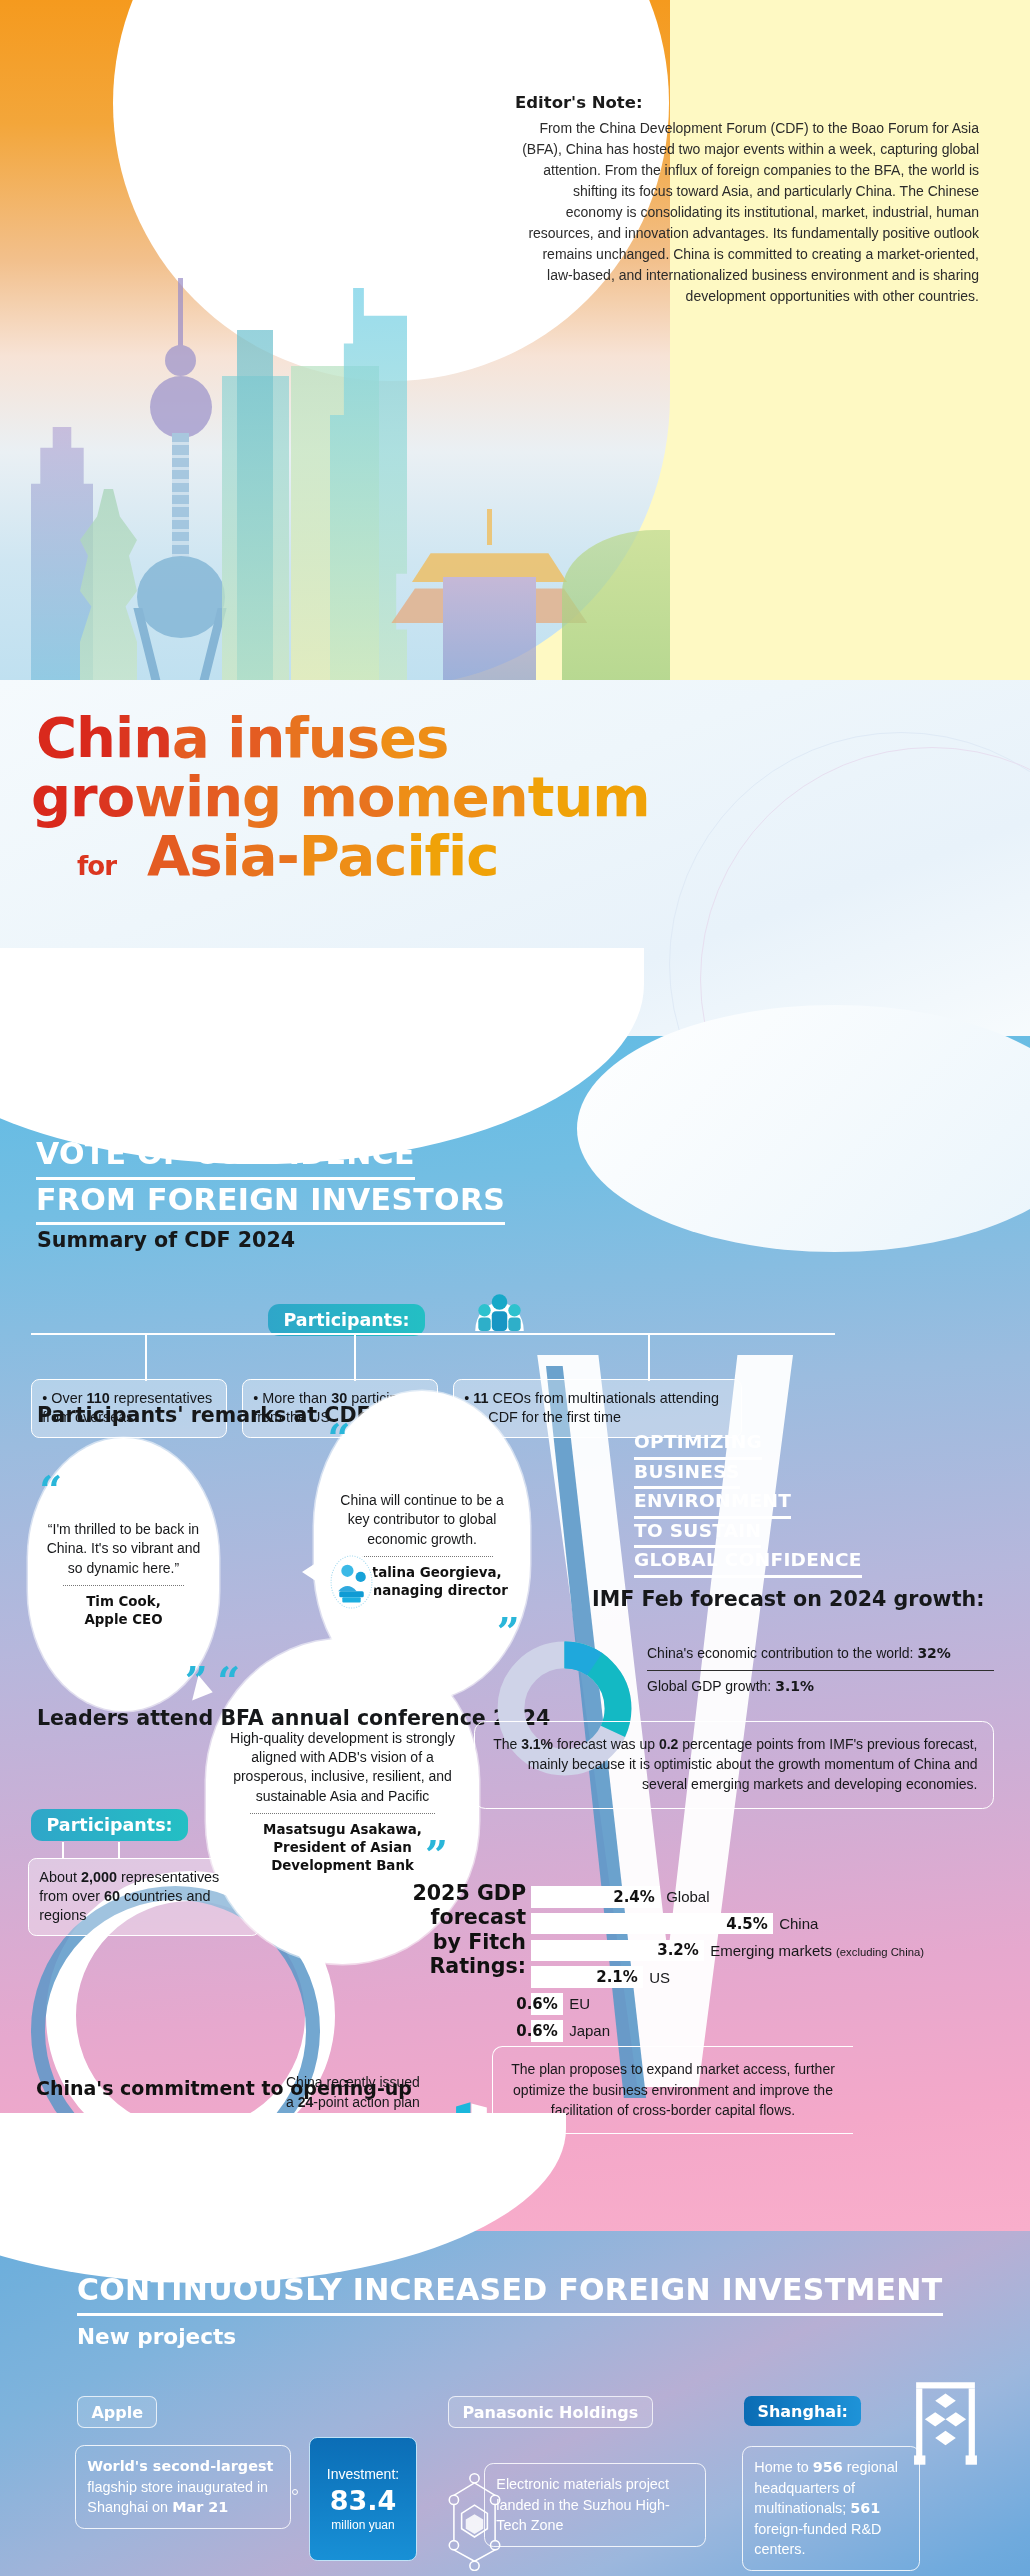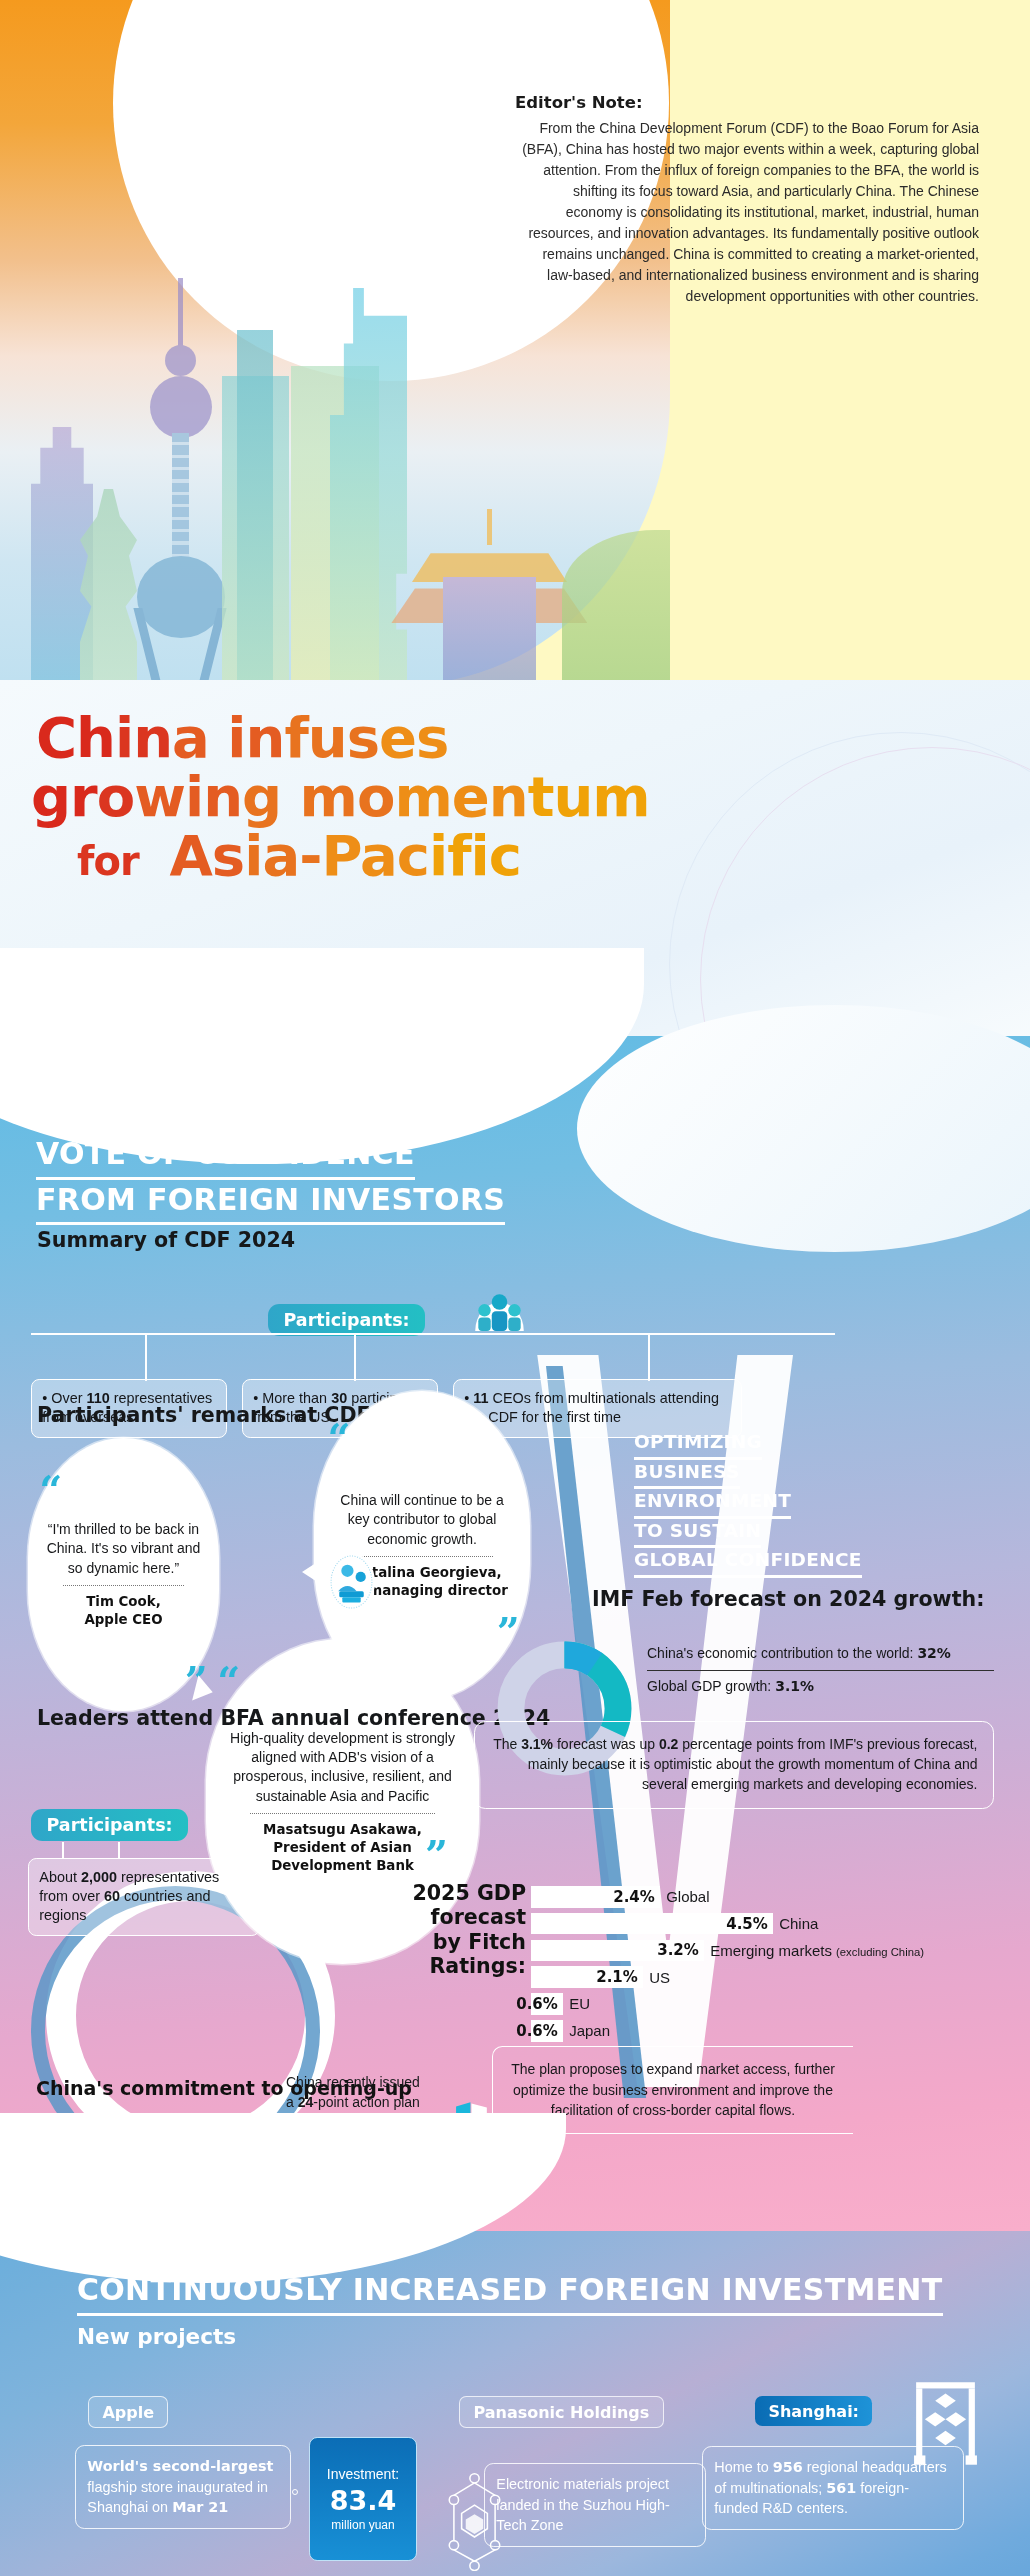--- a/index.html
+++ b/index.html
@@ -162,21 +162,21 @@
   
   #sec2 { position:absolute; left:0; top:2231px; width:1030px; height:706px;
     background:linear-gradient(155deg,#6AAEDC 0%,#7FB3DC 16%,#9FB4DA 30%,#B7AFD4 40%,#9CB7DD 52%,#6FAADD 66%,#4E9BD6 84%,#4494D3 100%); }
   #sec2 .whitecurve { position:absolute; left:-155px; top:-118px; width:721px; height:170px;
     background:#fff; border-bottom-left-radius:55% 100%; border-bottom-right-radius:55% 100%; }
   #h-cifi { position:absolute; left:77px; top:39px; }
   #h-new { position:absolute; left:77px; top:93px;
     font-family:"DejaVu Sans",sans-serif; font-weight:bold; font-size:21.6px; color:#fff; }
 
   .tagpill { position:absolute; font-family:"DejaVu Sans",sans-serif; font-weight:bold;
-    font-size:16px; color:#fff; border-radius:7.2px; padding:5.7px 13.4px;margin-left:11px; }
+    font-size:16px; color:#fff; border-radius:7.2px; padding:5.7px 13.4px; }
   .tag-ghost { border:1px solid rgba(255,255,255,.75); background:rgba(255,255,255,.12); }
   .tag-solid { background:linear-gradient(90deg,#0A6CB4,#1E93D8); }
 
   .wbox { position:absolute; border:1px solid rgba(255,255,255,.85); border-radius:9.3px;
     padding:10.3px 11.3px; color:#fff; font-size:14.4px; line-height:1.42; }
   .wbox b { font-family:"DejaVu Sans",sans-serif; font-weight:bold; }
   .invbox { position:absolute; border-radius:8.2px; color:#fff; text-align:center;
     background:linear-gradient(180deg,#0B6DB6,#1890D6); border:1.5px solid #bfe2f7;
     display:flex; flex-direction:column; align-items:center; justify-content:center; }
   .invbox .t { font-size:14px; } .invbox .n { font-family:"DejaVu Sans",sans-serif;
@@ -226,21 +226,21 @@
 
     <div class="t-line" id="tl1">
       <span class="c-red">C</span><span class="c-red">h</span><span class="c-red2">i</span><span class="c-red2">n</span><span class="c-or">a</span>
       <span class="c-or"> </span><span class="c-or">i</span><span class="c-or">n</span><span class="c-or2">f</span><span class="c-or2">u</span><span class="c-or2">s</span><span class="c-or3">e</span><span class="c-or3">s</span>
     </div>
     <div class="t-line" id="tl2">
       <span class="c-red">g</span><span class="c-red">r</span><span class="c-red2">o</span><span class="c-or">w</span><span class="c-or">i</span><span class="c-or">n</span><span class="c-or2">g</span>
       <span> </span><span class="c-or2">m</span><span class="c-or2">o</span><span class="c-or3">m</span><span class="c-or3">e</span><span class="c-or3">n</span><span class="c-am">t</span><span class="c-am">u</span><span class="c-am">m</span>
     </div>
     <div class="t-line" id="tl3">
-      <span class="c-red2" style="font-size:40px">for</span>
+      <span class="c-red2" style="font-size:26px">for</span>
       <span class="c-or" style="margin-left:12.4px">A</span><span class="c-or">s</span><span class="c-or2">i</span><span class="c-or2">a</span><span class="c-or2">-</span><span class="c-or3">P</span><span class="c-or3">a</span><span class="c-or3">c</span><span class="c-am">i</span><span class="c-am">f</span><span class="c-am">i</span><span class="c-am">c</span>
     </div>
 
     <div id="badge">
       <div class="bigC">C</div>
       <div class="stack">
         <div class="r1"><span>HINA</span><span class="the">THE</span></div>
         <div class="r2">OPPORTUNITY</div>
       </div>
       <div class="skyline">
@@ -463,20 +463,20 @@
           <rect x="8" y="16" width="12" height="136"></rect>
         <rect x="110" y="16" width="12" height="136"></rect>
           <rect x="4" y="146" width="22" height="18"></rect>
           <rect x="104" y="146" width="22" height="18"></rect>
         <path d="M65 26 L85 40 L65 54 L45 40 Z"></path>
           <path d="M45 62 L65 76 L45 90 L25 76 Z"></path>
           <path d="M85 62 L105 76 L85 90 L65 76 Z"></path>
         <path d="M65 98 L85 112 L65 126 L45 112 Z"></path>
       </g>
     </svg>
-    <div class="wbox" style="left:702px; top:215px; width:262px;">Home to <b>956</b> regional headquarters of multinationals; <b>561</b> foreign-funded R&amp;D centers.</div>
+    <div class="wbox" style="left:742px; top:215px; width:178px;">Home to <b>956</b> regional headquarters of multinationals; <b>561</b> foreign-funded R&amp;D centers.</div>
 
     <div id="sectors-host"></div>
 
   </div>
 
 </div>
 
 
 </body></html>

